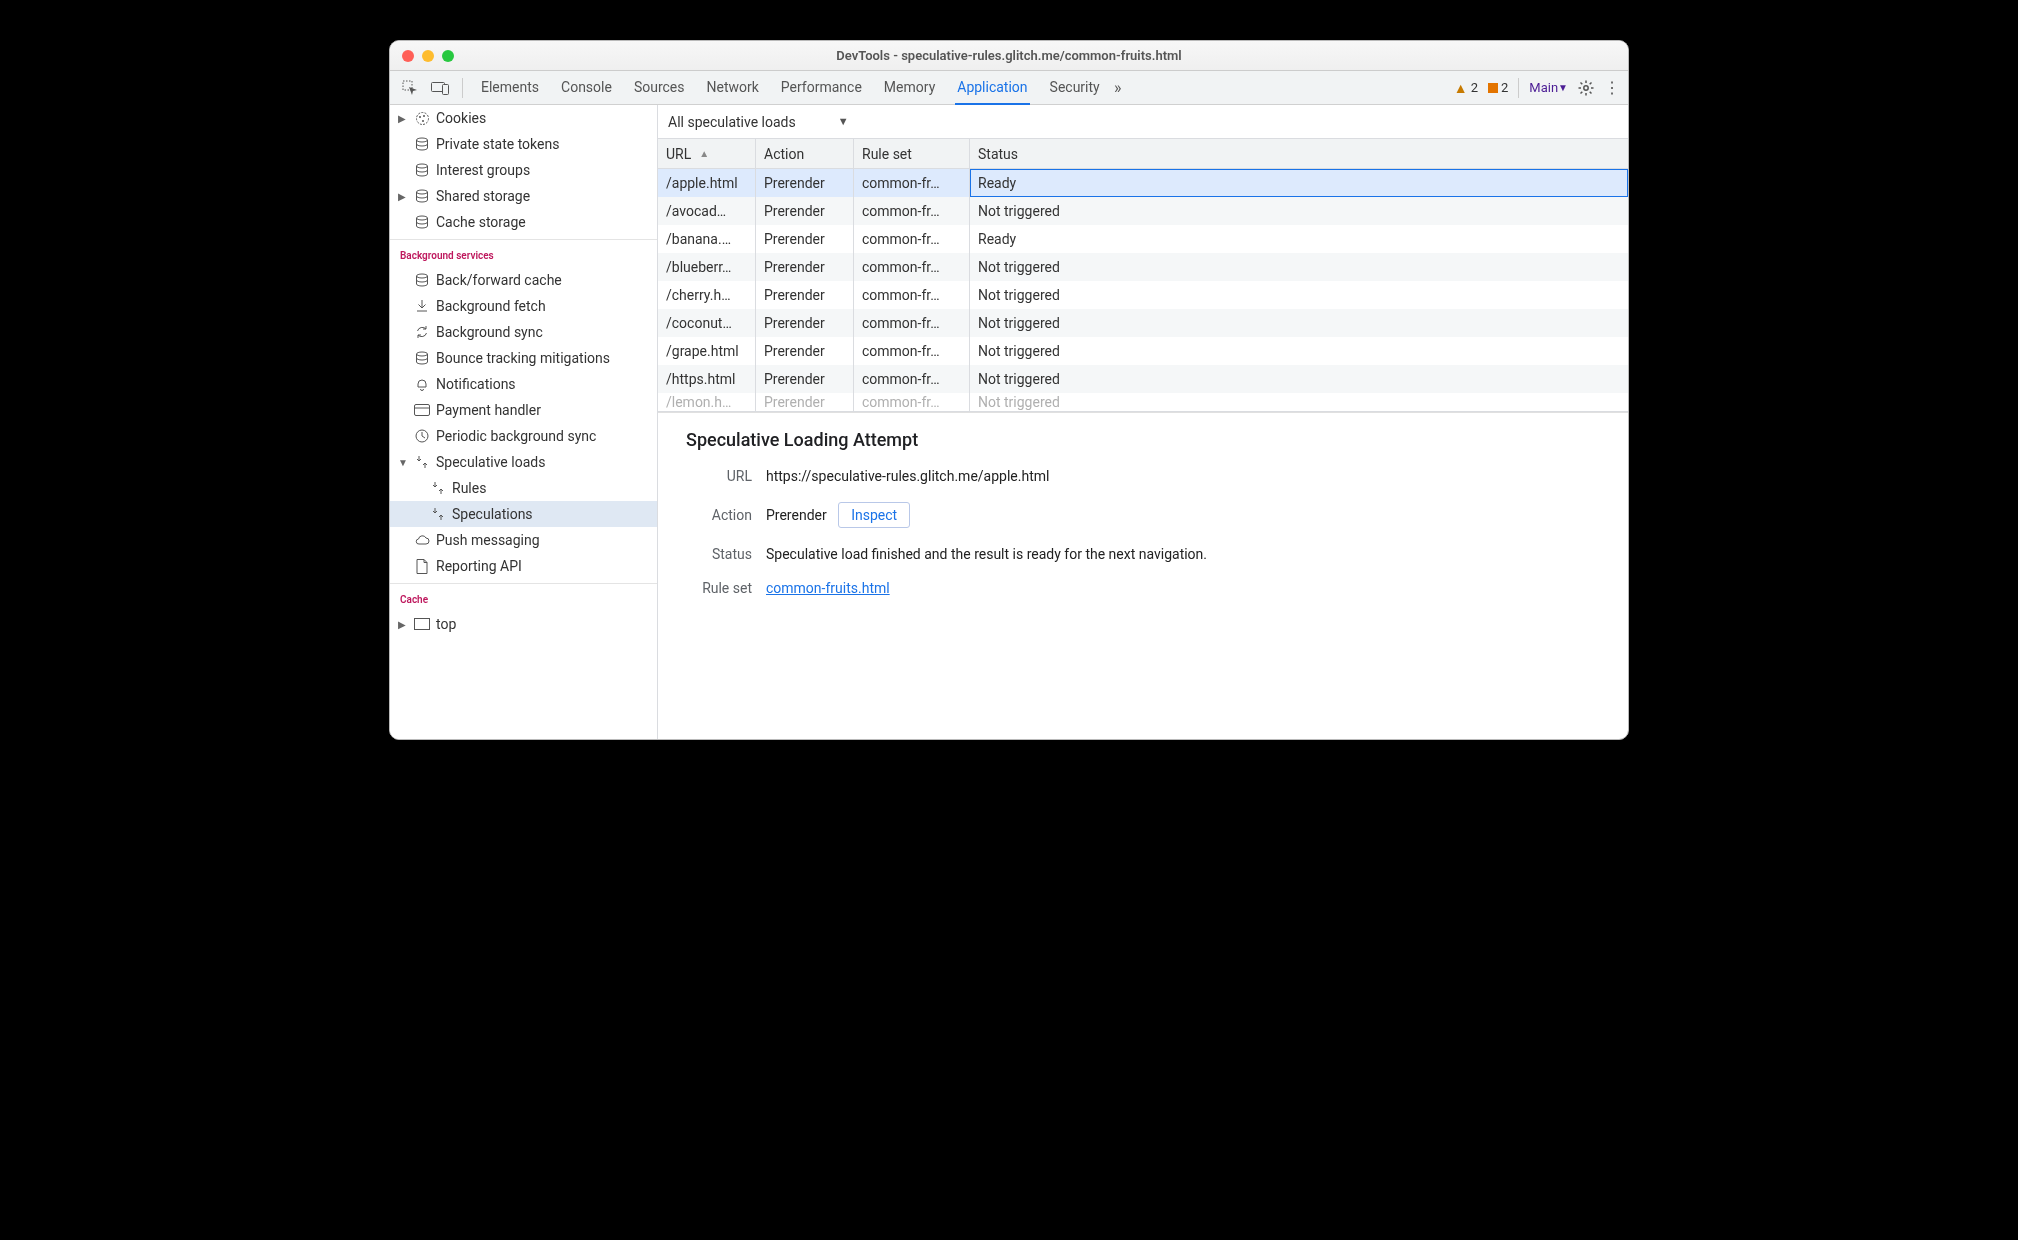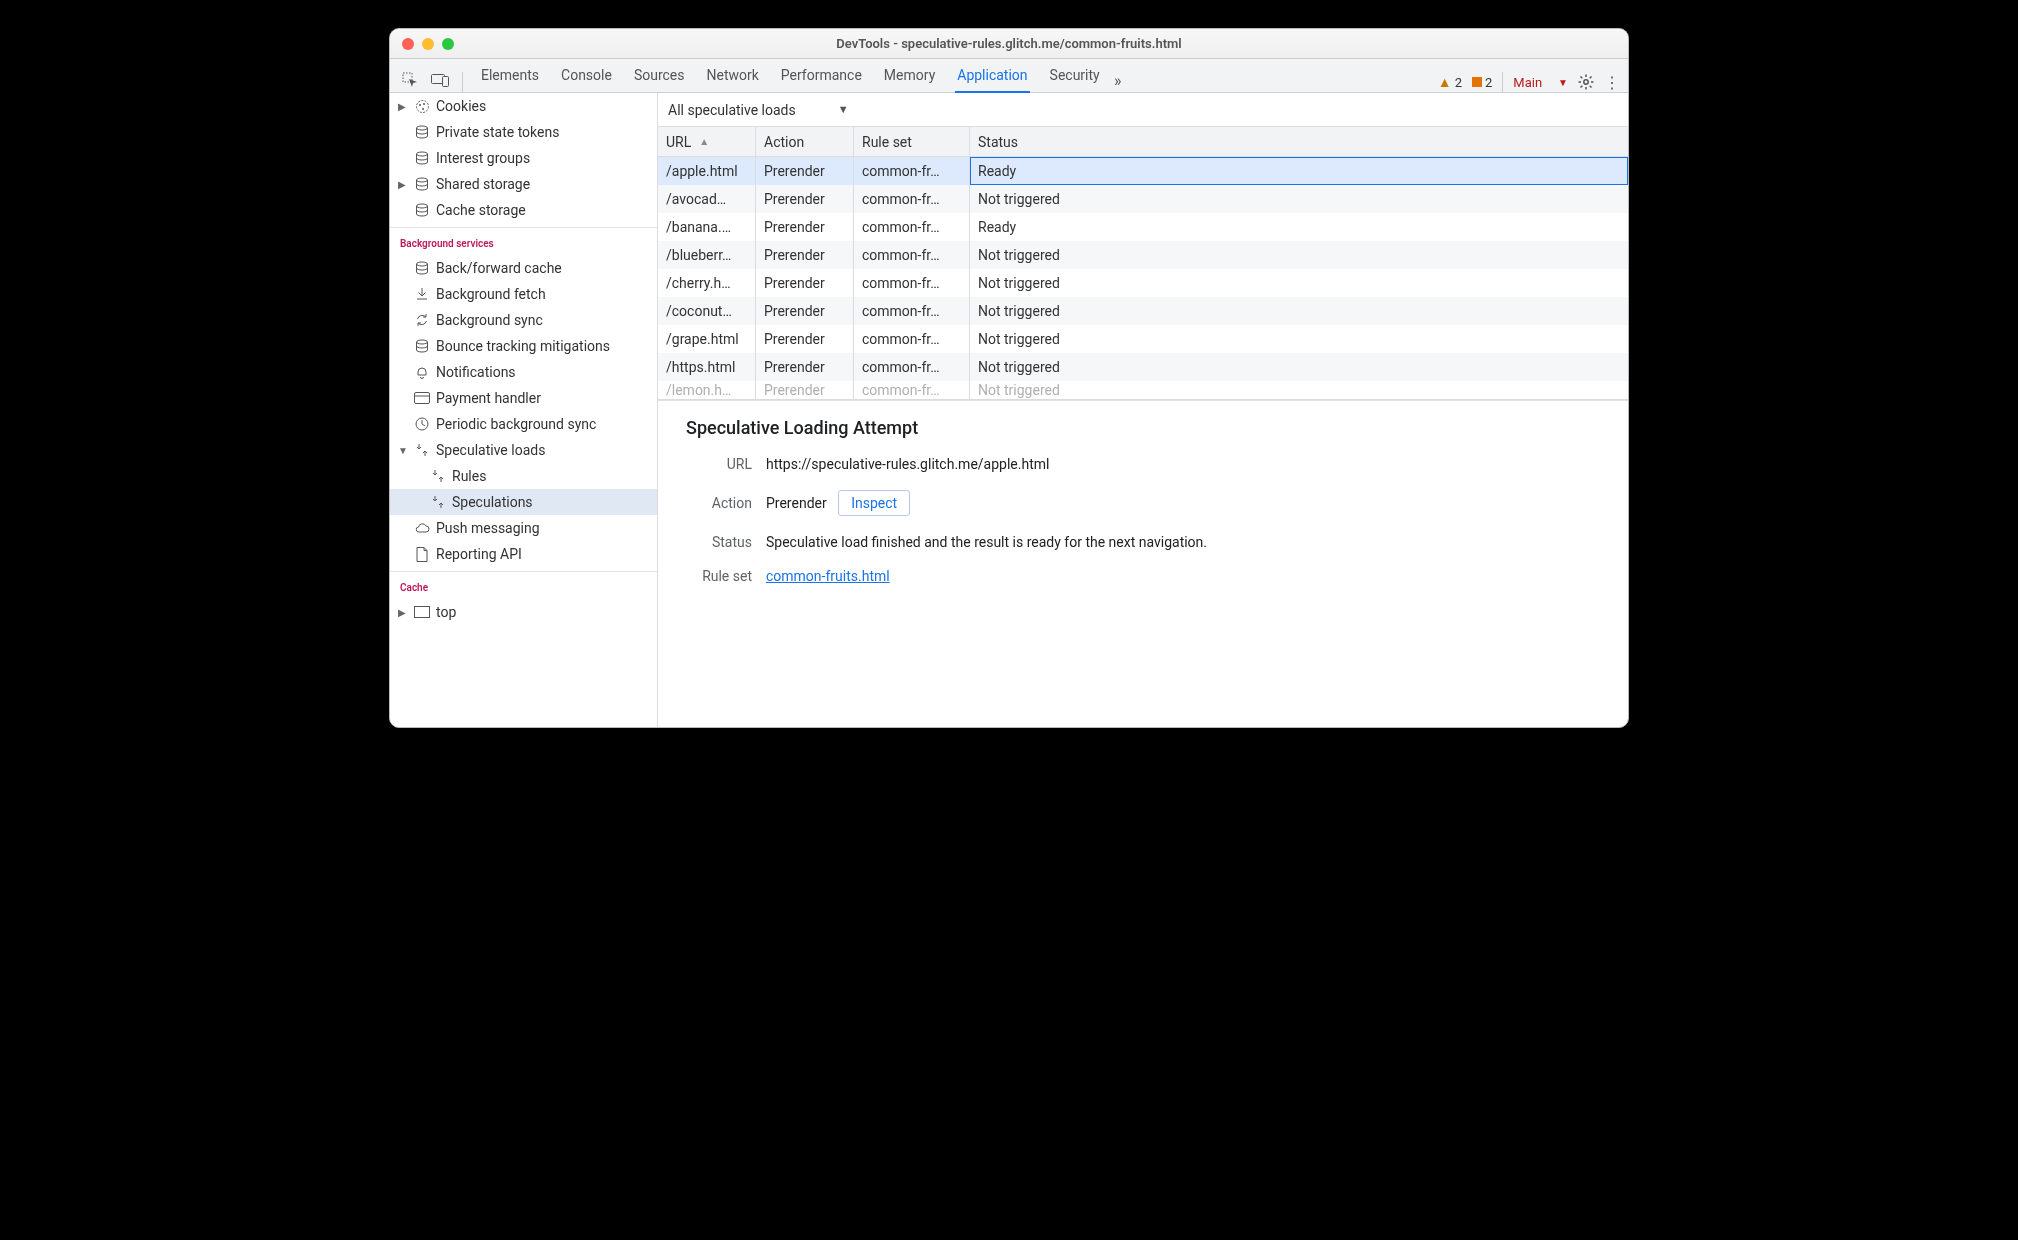--- a/index.html
+++ b/index.html
@@ -6,21 +6,21 @@
   html, body {
     margin: 0; padding: 0;
     background: #000;
     font-family: -apple-system, "Helvetica Neue", "Segoe UI", Roboto, Arial, sans-serif;
     font-size: 13px;
     color: #333;
   }
   .stage {
     width: 1400px;
     height: 860px;
-    margin: 0 auto;
+    margin: 12px auto;
     padding-top: 28px;
   }
   .window {
     width: 1240px;
     margin: 0 auto;
     background: #fff;
     border-radius: 10px;
     overflow: hidden;
     box-shadow: 0 20px 60px rgba(0,0,0,0.6);
     border: 1px solid #b9b9b9;
@@ -51,21 +51,21 @@
     color: #555;
     font-size: 13px;
     pointer-events: none;
   }
   
   .tabstrip {
     height: 34px;
     background: #f1f3f4;
     border-bottom: 1px solid #d0d0d0;
     display: flex;
-    align-items: flex-end;
+    align-items: center;
     padding: 0 6px;
     gap: 2px;
   }
   .tabstrip .icon-btn {
     width: 28px; height: 24px;
     display: flex; align-items: center; justify-content: center;
     color: #555;
   }
   .tabs {
     display: flex;
@@ -81,21 +81,21 @@
   .tab.active {
     color: #1a73e8;
     border-bottom: 2px solid #1a73e8;
     margin-bottom: -1px;
   }
   .tabstrip .spacer { flex: 1; }
   .right-tools { display: flex; align-items: center; gap: 10px; padding-right: 4px; }
   .right-tools .pill { display: flex; align-items: center; gap: 3px; font-size: 13px; }
   .warn-tri { color: #c77a00; font-size: 14px; }
   .issue-sq { width: 10px; height: 10px; background: #e37400; display: inline-block; }
-  .dropdown-label { color: #b91c1c; font-size: 13px; display: flex; align-items: center; gap: 16px; }
+  .dropdown-label { color: #4c1d95; font-size: 13px; display: flex; align-items: center; gap: 0; }
   .gear { font-size: 16px; color: #555; }
   .more-v { font-size: 16px; color: #555; letter-spacing: -2px; }
   
   .body {
     display: flex;
     height: 634px;
   }
   .sidebar {
     width: 268px;
     border-right: 1px solid #dadce0;

